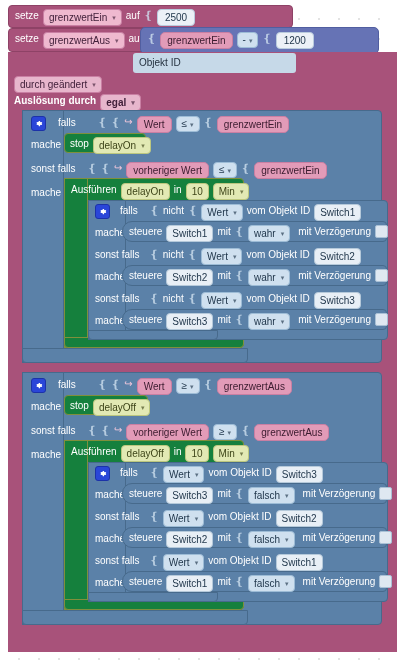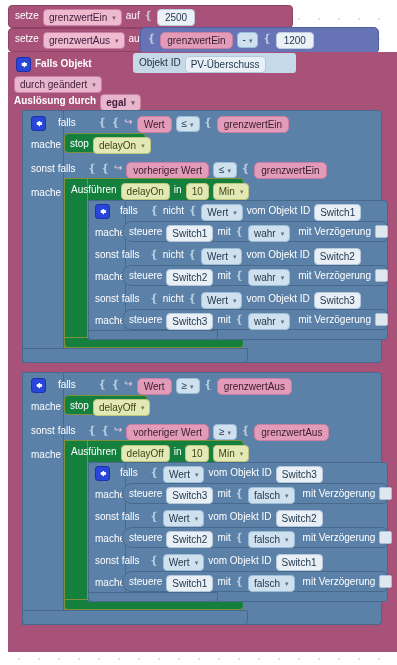--- a/index.html
+++ b/index.html
@@ -102,35 +102,23 @@
       <span class="op drop">-</span>
       <span class="sockL">❴</span>
       <span class="val">1200</span>
     </div>
   </div>
 
   <div class="blk c-trig" style="left:8px;top:52px;width:404px;height:600px;border-radius:4px 4px 0 0;"></div>
   <div class="blk c-trig" style="left:8px;top:52px;width:22px;height:600px;"></div>
   <div class="blk c-trig" style="left:8px;top:636px;width:136px;height:16px;border-radius:0 0 4px 4px;"></div>
 
-  <div class="blk" style="left:10px;top:53px;width:190px;height:22px;">
-    <div class="row" style="padding:4px 6px;">
-      <span class="gear">
-        <svg viewBox="0 0 24 24" fill="#ffffff">
-            <path d="M12 8a4 4 0 1 0 0 8 4 4 0 0 0 0-8zm0 6a2 2 0 1 1 0-4 2 2 0 0 1 0 4z"></path>
-            <path d="M20 12l2-1.6-1.5-2.6-2.4.8a7.6 7.6 0 0 0-1.8-1L15.8 5h-3l-.5 2.6c-.7.2-1.3.6-1.9 1l-2.4-.8L6.5 10.4 8.5 12l-2 1.6 1.5 2.6 2.4-.8c.6.4 1.2.8 1.9 1l.5 2.6h3l.5-2.6c.6-.2 1.2-.6 1.8-1l2.4.8 1.5-2.6L20 12z"></path>
-          </svg>
-      </span>
-      <span class="lbl" style="font-weight:bold;">Falls Objekt</span>
-    </div>
-  </div>
   <div class="blk" style="left:133px;top:53px;width:163px;height:20px;background:#c6d9e8;border-radius:3px;">
     <div class="row" style="padding:3px 6px;">
       <span class="lbl lbl-dark">Objekt ID</span>
-      <span class="chip" style="background:#e8eff6;color:#1d3348;border:1px solid #b5c9da;">PV-Überschuss</span>
     </div>
   </div>
   <div class="blk" style="left:10px;top:74px;width:190px;height:18px;">
     <div class="row" style="padding:2px 4px;">
       <span class="chip c-trig-chip drop">durch geändert</span>
     </div>
   </div>
   <div class="blk" style="left:10px;top:92px;width:190px;height:18px;font-weight:bold;">
     <div class="row" style="padding:2px 4px;">
       <span class="lbl">Auslösung durch</span>

